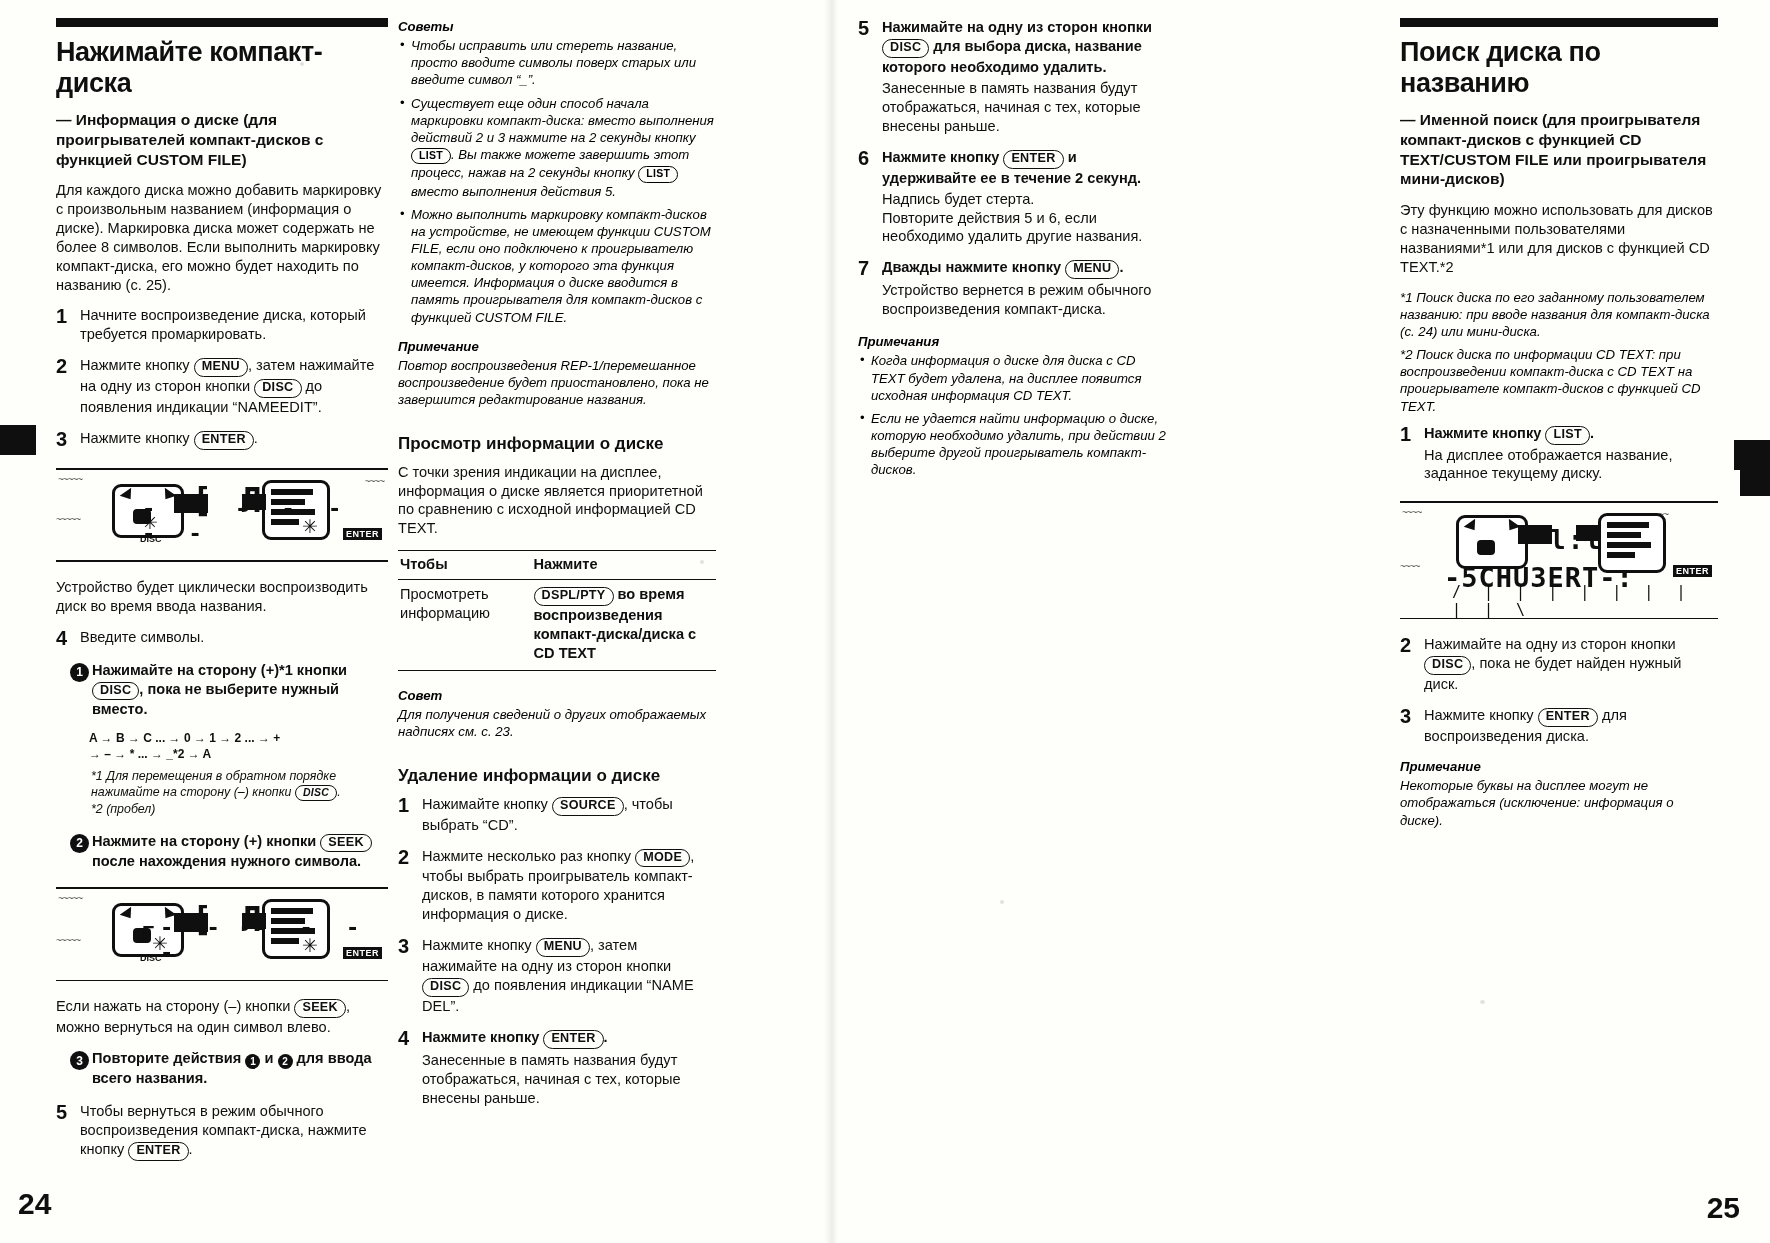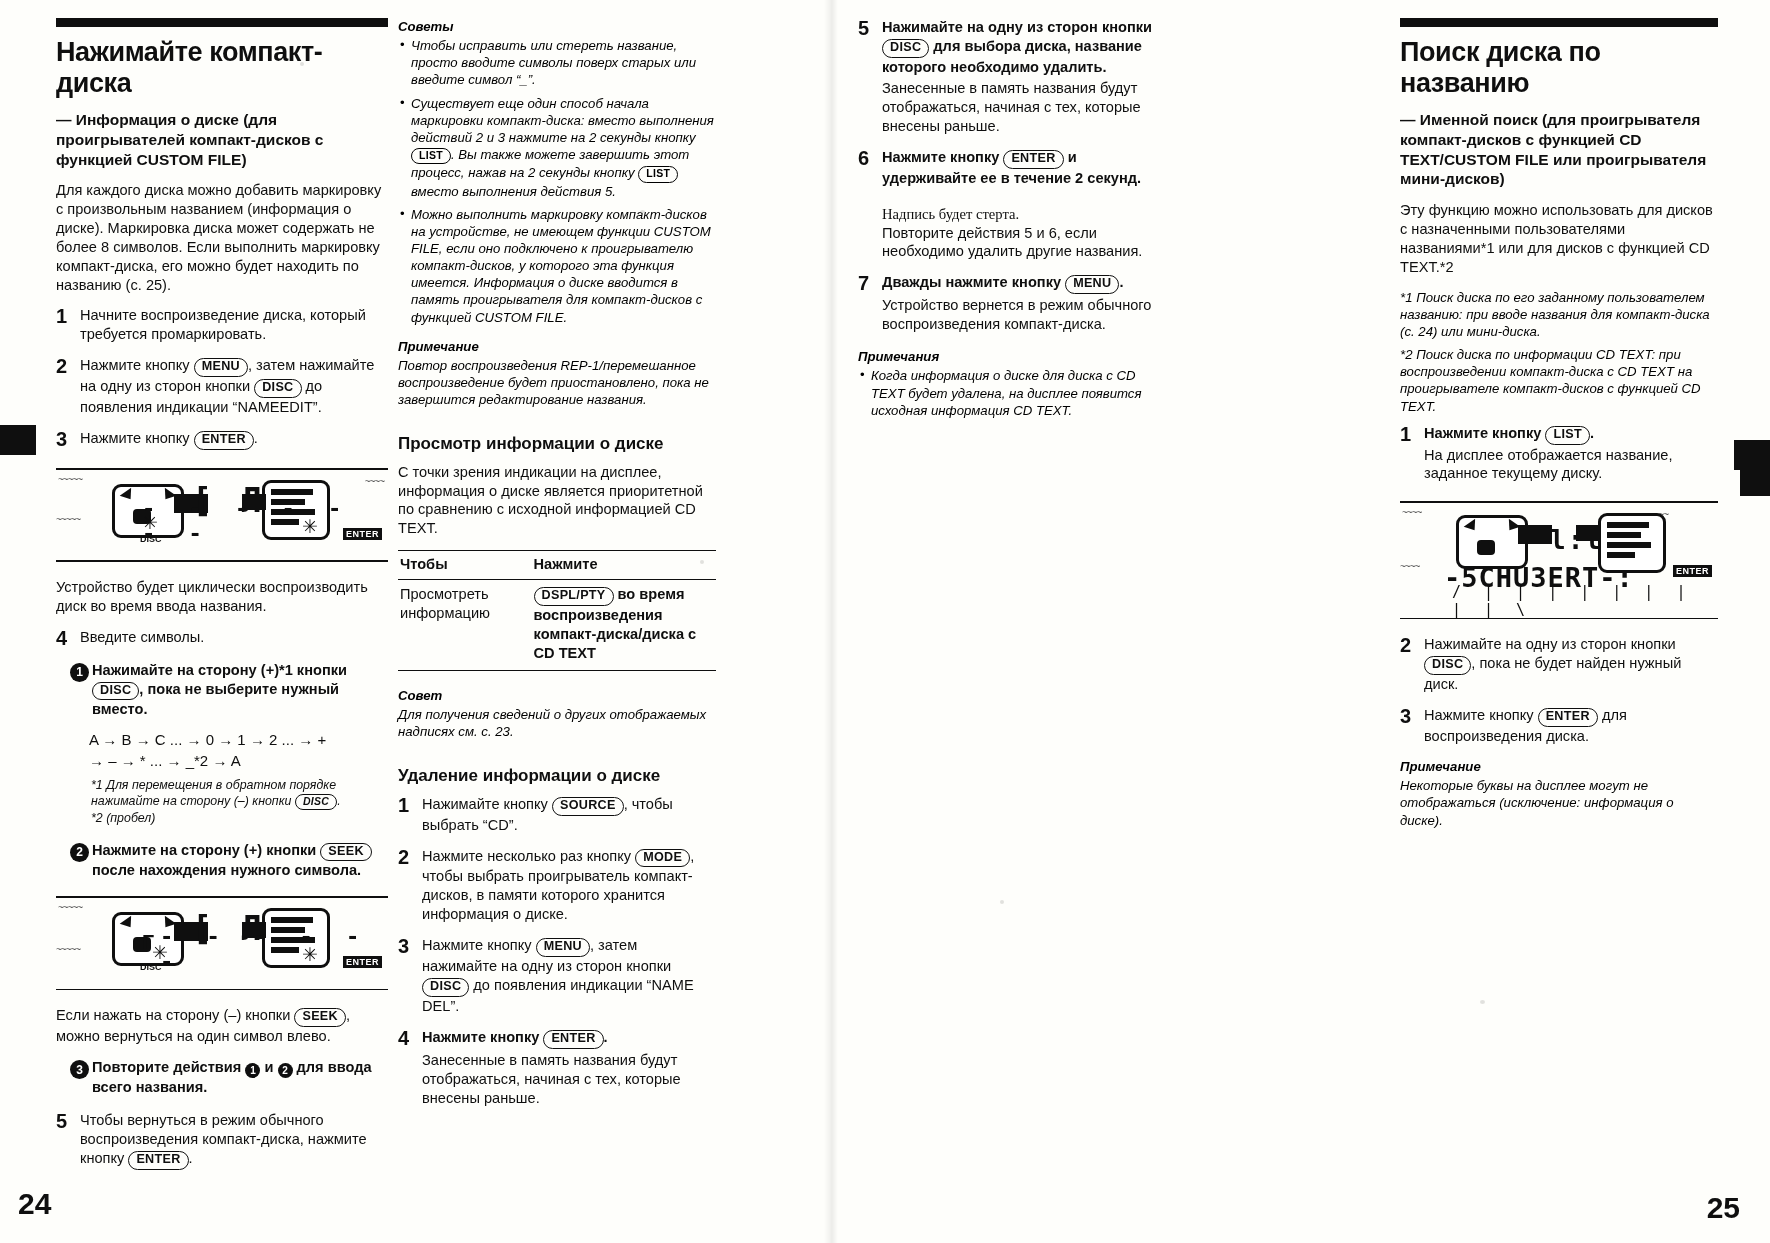--- a/index.html
+++ b/index.html
@@ -82,21 +82,21 @@
   
   .noteblock{font-style:italic;font-size:13.2px;line-height:1.3;}
   .noteblock .hd{font-weight:bold;font-style:italic;margin-bottom:2px;}
   .noteblock ul{margin:0;padding-left:13px;list-style:none;}
   .noteblock li{margin-bottom:6px;position:relative;}
   .noteblock li:before{content:"•";position:absolute;left:-11px;top:-1px;font-style:normal;}
   .noteblock p{margin:0 0 6px 0;}
   .smudge{filter:blur(.25px) contrast(1.5);}
 
   
-  .seq{font-size:15px;font-weight:normal;line-height:1.5;margin:4px 0 6px 0;}
+  .seq{font-size:12px;font-weight:bold;line-height:1.5;margin:4px 0 6px 0;}
   .fn{font-size:12.4px;font-style:italic;line-height:1.25;margin:1px 0 1px 0;padding-left:2px;}
 
   
   table.kv{border-collapse:collapse;width:100%;margin-top:6px;}
   table.kv td,table.kv th{vertical-align:top;padding:5px 4px 7px 2px;text-align:left;}
   table.kv thead th{font-size:14.6px;font-weight:bold;border-bottom:1.6px solid #111;}
   table.kv thead{border-top:1.8px solid #111;}
   table.kv tbody td{font-size:14.6px;line-height:1.3;border-bottom:1.8px solid #111;}
   table.kv td.c1{width:42%;}
   table.kv td.c2 .b{font-weight:bold;}
@@ -404,38 +404,39 @@
         <div class="n" style="margin-top:2px;">Занесенные в память названия будут отображаться, начиная с тех, которые внесены раньше.</div>
       </div>
     </div>
 
     <div class="step">
       <div class="num">6</div>
       <div class="txt">
         <span class="b">Нажмите кнопку</span>
         <span class="key">ENTER</span>
         <span class="b">и удерживайте ее в течение 2 секунд.</span>
-        <div class="n" style="margin-top:17px;font-family:Liberation Serif, serif;">Надпись будет стерта.</div>
+        <div class="n" style="margin-top:2px;">Надпись будет стерта.</div>
         <div class="n">Повторите действия 5 и 6, если необходимо удалить другие названия.</div>
       </div>
     </div>
 
     <div class="step">
       <div class="num">7</div>
       <div class="txt">
         <span class="b">Дважды нажмите кнопку</span>
         <span class="key">MENU</span><span class="b">.</span>
         <div class="n" style="margin-top:2px;">Устройство вернется в режим обычного воспроизведения компакт-диска.</div>
       </div>
     </div>
 
     <div class="noteblock smudge" style="margin-top:14px;">
       <div class="hd">Примечания</div>
       <ul>
         <li>Когда информация о диске для диска с CD TEXT будет удалена, на дисплее появится исходная информация CD TEXT.</li>
+        <li>Если не удается найти информацию о диске, которую необходимо удалить, при действии 2 выберите другой проигрыватель компакт-дисков.</li>
       </ul>
     </div>
   </div>
 
   <div class="col" id="col4">
 
     <div class="rule"></div>
     <h1>Поиск диска по названию</h1>
     <h2 class="sub">— Именной поиск (для проигрывателя компакт-дисков с функцией CD TEXT/CUSTOM FILE или проигрывателя мини-дисков)</h2>
     <p class="body">Эту функцию можно использовать для дисков с назначенными пользователями названиями*1 или для дисков с функцией CD TEXT.*2</p>

